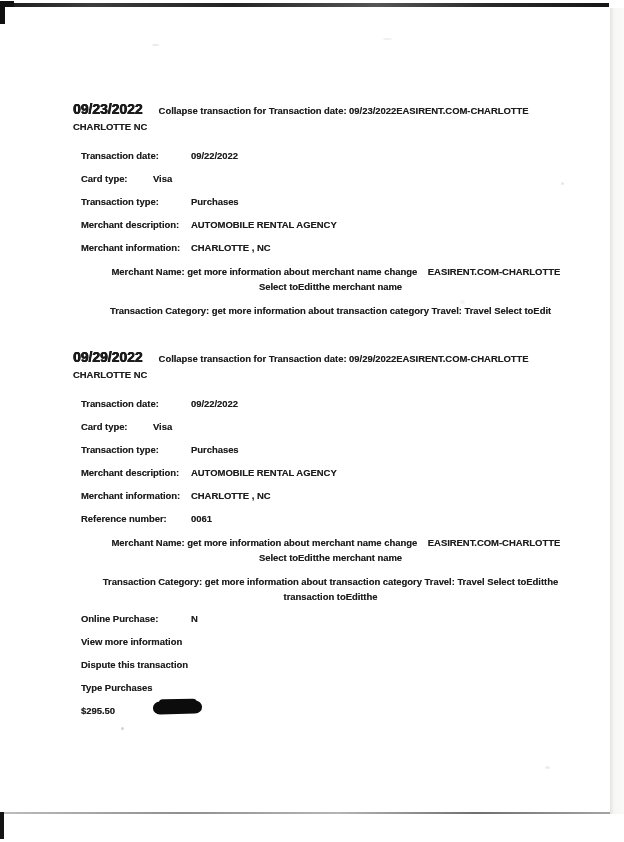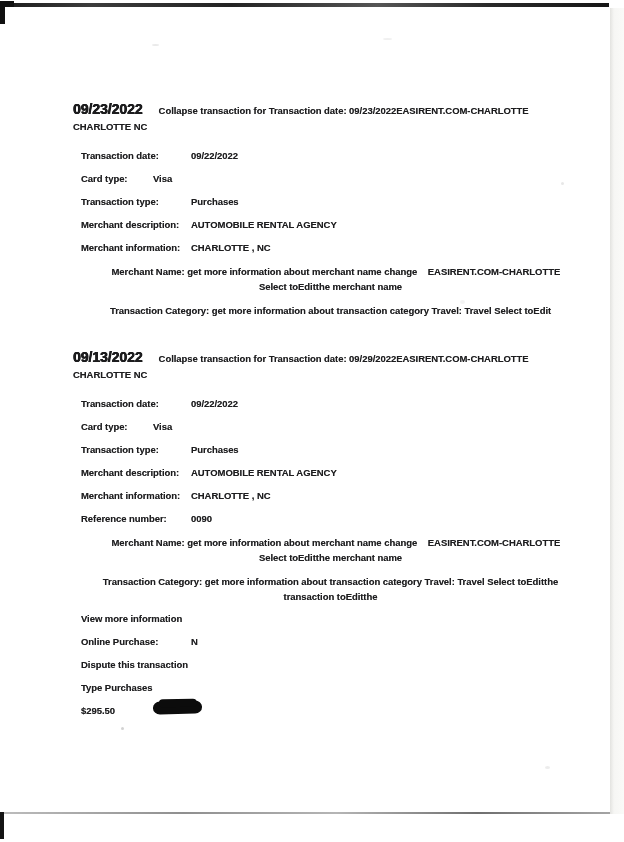--- a/index.html
+++ b/index.html
@@ -112,61 +112,61 @@
     </div>
 
     <div class="para">
       <div class="nowrap">Transaction Category: get more information about transaction category Travel: Travel Select toEdit</div>
     </div>
   </div>
 
   <div class="tblock block-2">
     <div class="hdr">
       <div class="hline1">
-        <span class="post-date">09/13/2022</span><span>Collapse transaction for Transaction date: 09/29/2022EASIRENT.COM-CHARLOTTE</span>
+        <span class="post-date">09/29/2022</span><span>Collapse transaction for Transaction date: 09/29/2022EASIRENT.COM-CHARLOTTE</span>
       </div>
       <div>CHARLOTTE NC</div>
     </div>
 
     <div class="row">
       <span class="lbl w110">Transaction date:</span><span class="val">09/22/2022</span>
     </div>
     <div class="row">
       <span class="lbl w72">Card type:</span><span class="val">Visa</span>
     </div>
     <div class="row">
       <span class="lbl w110">Transaction type:</span><span class="val">Purchases</span>
     </div>
     <div class="row">
       <span class="lbl w110">Merchant description:</span><span class="val">AUTOMOBILE RENTAL AGENCY</span>
     </div>
     <div class="row">
       <span class="lbl w110">Merchant information:</span><span class="val">CHARLOTTE , NC</span>
     </div>
     <div class="row">
-      <span class="lbl w110">Reference number:</span><span class="val">0090</span>
+      <span class="lbl w110">Reference number:</span><span class="val">0061</span>
     </div>
 
     <div class="para">
       <div class="nowrap">
         <span class="mlbl">Merchant Name: get more information about merchant name change</span><span class="mval">EASIRENT.COM-CHARLOTTE</span>
       </div>
       <div>Select toEditthe merchant name</div>
     </div>
 
     <div class="para">
       <div class="nowrap">Transaction Category: get more information about transaction category Travel: Travel Select toEditthe</div>
       <div>transaction toEditthe</div>
     </div>
 
     <div class="footer-rows">
-      <div class="row">View more information</div>
       <div class="row">
         <span class="lbl w110">Online Purchase:</span><span class="val">N</span>
       </div>
+      <div class="row">View more information</div>
       <div class="row">Dispute this transaction</div>
       <div class="row">Type Purchases</div>
       <div class="row amount-row">
         <span>$295.50</span>
         <span class="redaction-mark"></span>
       </div>
     </div>
   </div>
 
 </div>

